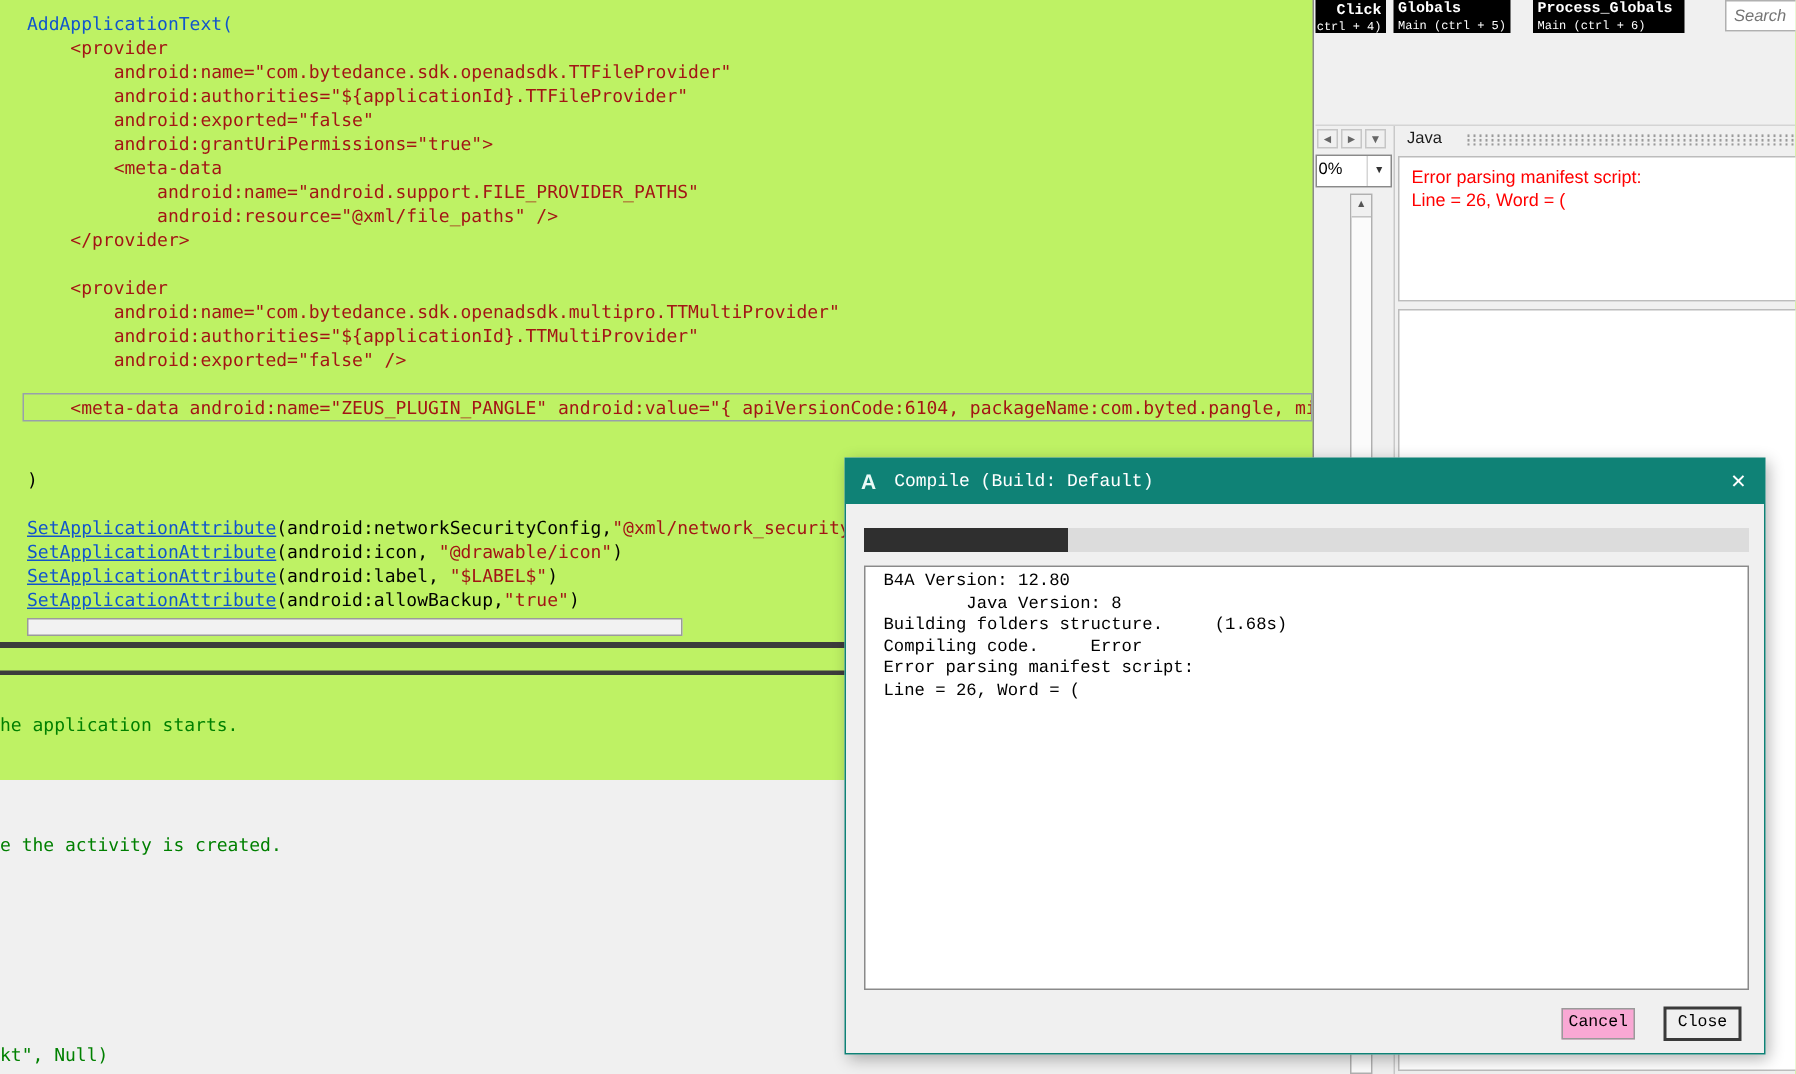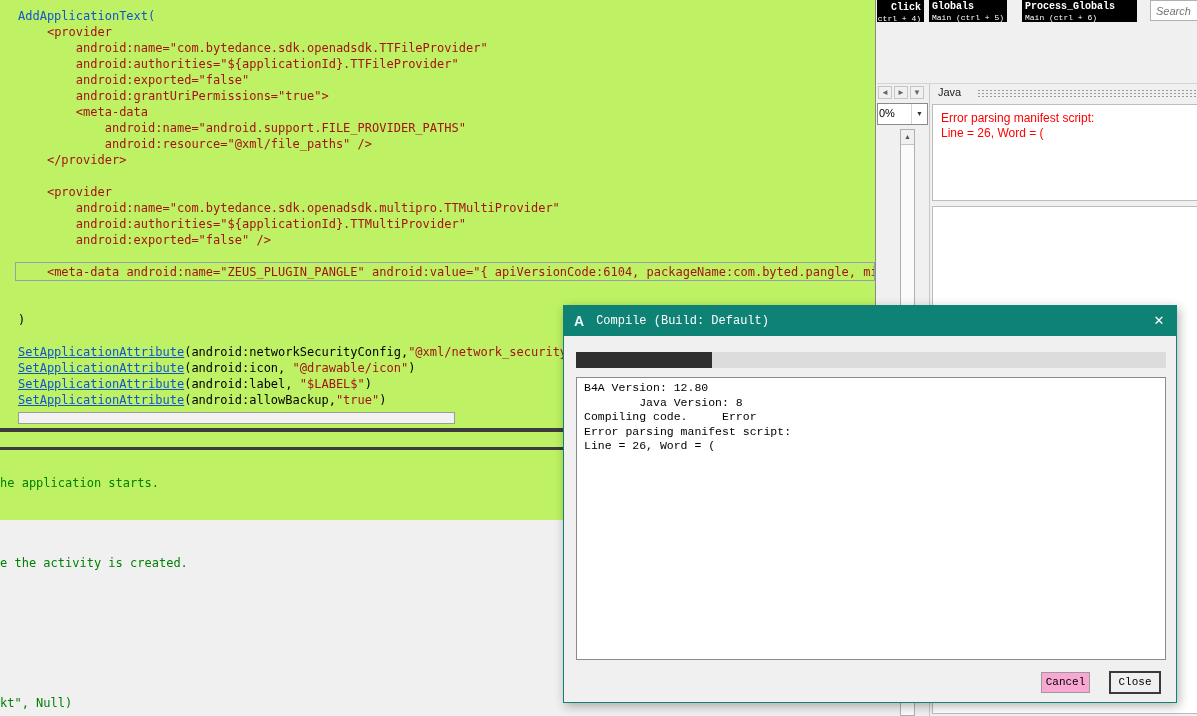--- a/index.html
+++ b/index.html
@@ -28,21 +28,21 @@
   
   .jump-tab{position:absolute;top:0;height:22px;background:var(--tab-bg,#000);color:#fff;
     font-family:"Liberation Mono",monospace;padding:2px 3px;box-sizing:border-box;
     overflow:hidden;white-space:nowrap;}
   .jump-tab .l1{display:block;font-size:10px;font-weight:bold;line-height:10px;white-space:pre;}
   .jump-tab .l2{display:block;font-size:8px;line-height:8px;margin-top:2px;white-space:pre;}
   #tab-click{left:877px;width:47px;}
   #tab-click .l1{position:absolute;right:3px;top:3px;}
   #tab-click .l2{position:absolute;right:3px;top:13px;}
   #tab-globals{left:929px;width:78px;}
-  #tab-process{left:1022px;width:115px;}
+  #tab-process{left:1022px;width:101px;}
   #search-box{position:absolute;left:1150px;top:0;width:60px;height:21px;}
   #search-box input{width:100%;height:100%;box-sizing:border-box;border:1px solid #b0b0b0;
     background:#fff;font:italic 11px "Liberation Sans",sans-serif;color:#707070;padding:2px 5px;}
   
   #toolbar-line{position:absolute;left:877px;top:83px;width:320px;height:1px;background:#d4d4d4;}
   #nav-arrows{position:absolute;left:878px;top:85px;height:14px;display:flex;gap:2px;align-items:center;}
   .nav-btn{font-size:8px;color:#666;background:#f0f0f0;border:1px solid #c6c6c6;width:14px;height:13px;
     line-height:11px;text-align:center;box-sizing:border-box;}
   #zoom-combo{position:absolute;left:877px;top:103px;width:51px;height:22px;background:#fff;
     border:1px solid #8a8a8a;box-sizing:border-box;display:flex;font:11px "Liberation Sans",sans-serif;}
@@ -68,21 +68,21 @@
     border:1px solid var(--dialog-title-bg,#0f8276);box-sizing:border-box;
     box-shadow:2px 3px 10px rgba(0,0,0,0.30);}
   #dialog-titlebar{height:30px;background:var(--dialog-title-bg,#0f8276);display:flex;
     align-items:center;color:#fff;}
   #dialog-logo{font:bold 14px "Liberation Sans",sans-serif;margin-left:10px;color:#eafaf7;}
   #dialog-title{margin-left:12px;font:12px "Liberation Mono",monospace;}
   #dialog-close{margin-left:auto;width:34px;text-align:center;font-size:13px;line-height:30px;}
   #progress-track{position:absolute;left:12px;top:46px;width:590px;height:16px;background:#dcdcdc;}
   #progress-fill{height:100%;background:var(--progress-fill,#2f2f2f);width:0;}
   #compile-output{position:absolute;left:12px;top:71px;width:590px;height:283px;background:#fff;
-    border:1px solid #8a8a8a;box-sizing:border-box;padding:3px 7px;overflow:hidden;}
+    border:1px solid #8a8a8a;box-sizing:border-box;padding:3px 12px;overflow:hidden;}
   .out-line{font:11.5px "Liberation Mono",monospace;line-height:14.5px;color:#000;white-space:pre;}
   .dlg-btn{position:absolute;text-align:center;font:11px "Liberation Mono",monospace;
     box-sizing:border-box;background:#f9a8d4;}
   #cancel-btn{left:477px;top:366px;width:49px;height:21px;border:1px solid #9a9a9a;line-height:19px;}
   #close-btn{left:545px;top:365px;width:52px;height:23px;border:2px solid #3a3a3a;line-height:19px;background:#f0f0f0;}
 </style>
 </head>
 <body>
 
 <div id="left-pane">
@@ -168,19 +168,20 @@
     <span id="dialog-logo">A</span>
     <span id="dialog-title">Compile (Build: Default)</span>
     <span id="dialog-close">✕</span>
   </div>
   <div id="progress-track">
     <div id="progress-fill" style="width: 23%;"></div>
   </div>
   <div id="compile-output">
       <div class="out-line">B4A Version: 12.80</div>
       <div class="out-line">        Java Version: 8</div>
+      <div class="out-line">Building folders structure.     (1.68s)</div>
       <div class="out-line">Compiling code.     Error</div>
       <div class="out-line">Error parsing manifest script:</div>
       <div class="out-line">Line = 26, Word = (</div>
     </div>
   <div id="cancel-btn" class="dlg-btn">Cancel</div>
   <div id="close-btn" class="dlg-btn">Close</div>
 </div>
 
 </body></html>

